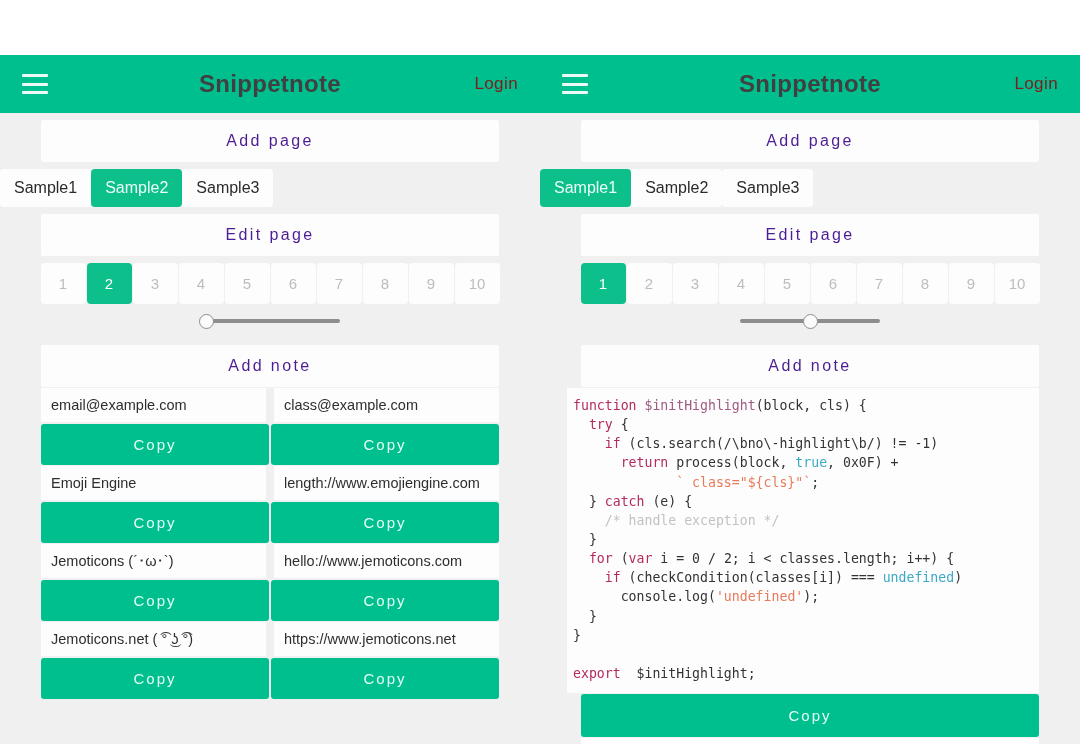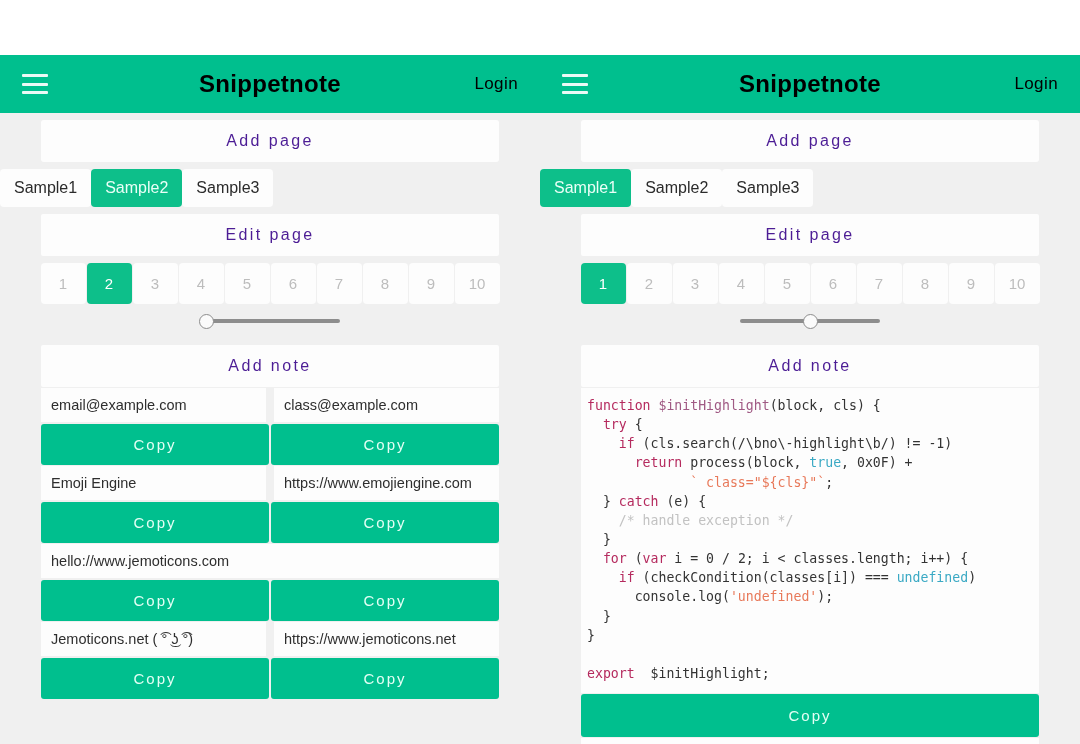--- a/index.html
+++ b/index.html
@@ -49,29 +49,29 @@
   }
   .hamburger span {
     display: block; height: 3px; width: 100%;
     background: rgba(255,255,255,0.92);
     border-radius: 1px;
   }
   .app-title {
     position: absolute;
     left: 0; right: 0;
     text-align: center;
-    color: #000000;
+    color: #404040;
     font-size: 24px;
     font-weight: bold;
     letter-spacing: 0.3px;
     pointer-events: none;
   }
   .login-btn {
     margin-left: auto;
-    color: #000000;
+    color: #7f1d1d;
     font-size: 17px;
     letter-spacing: 0.4px;
     z-index: 2;
     cursor: pointer;
     background: transparent;
     border: none;
     font-family: inherit;
   }
 
   
@@ -195,21 +195,21 @@
     text-align: center;
     padding: 12px 0;
     border-radius: 3px;
     border: none;
     font-family: inherit;
     cursor: pointer;
   }
 
   
   .code-block {
-    margin: 1px 41px 0 41px;
+    margin: 1px 41px 0 27px;
     background: #fdfdfd;
     padding: 8px 4px 10px 6px;
     font-family: "DejaVu Sans Mono", "Liberation Mono", monospace;
     font-size: 13.2px;
     line-height: 1.45;
     white-space: pre;
     overflow: hidden;
     color: #333333;
   }
   .code-wide-copy {
@@ -301,28 +301,29 @@
           <div class="note-cell">email@example.com</div>
           <div class="note-cell">class@example.com</div>
         </div>
         <div class="copy-row">
           <button class="copy-btn">Copy</button>
           <button class="copy-btn">Copy</button>
         </div>
 
         <div class="note-row">
           <div class="note-cell">Emoji Engine</div>
-          <div class="note-cell">https://www.emojiengine.com</div>
+          <div class="note-cell">length://www.emojiengine.com</div>
         </div>
         <div class="copy-row">
           <button class="copy-btn">Copy</button>
           <button class="copy-btn">Copy</button>
         </div>
 
         <div class="note-row">
+          <div class="note-cell">Jemoticons (´･ω･`)</div>
           <div class="note-cell">hello://www.jemoticons.com</div>
         </div>
         <div class="copy-row">
           <button class="copy-btn">Copy</button>
           <button class="copy-btn">Copy</button>
         </div>
 
         <div class="note-row">
           <div class="note-cell">Jemoticons.net ( ͡° ͜ʖ ͡°)</div>
           <div class="note-cell">https://www.jemoticons.net</div>

